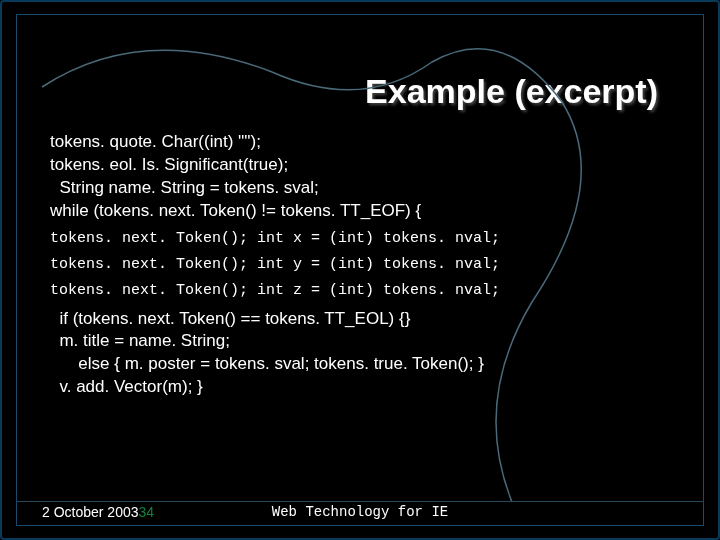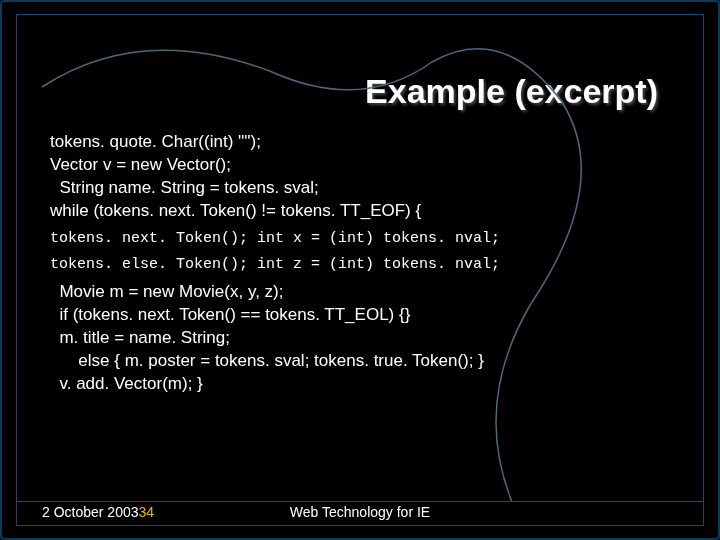--- a/index.html
+++ b/index.html
@@ -49,22 +49,23 @@
     right: 40px;
     display: flex;
     justify-content: flex-start;
     font-size: 14px;
     color: #fff;
   }
   .footer-center {
     position: absolute;
     left: 50%;
     transform: translateX(-50%);
+    font-family: Liberation Mono, monospace;
   }
-  .page-num { color: #eab308; }
+  .page-num { color: #15803d; }
   .curve {
     position: absolute;
     top: 0; left: 0;
     width: 720px; height: 540px;
     pointer-events: none;
   }
   .hr-line {
     position: absolute;
     left: 15px; right: 15px;
     bottom: 36px;
@@ -79,26 +80,26 @@
   <div class="inner-frame"></div>
 
   <svg class="curve" viewBox="0 0 720 540" preserveAspectRatio="none">
     <path d="M 40 85 Q 140 20 270 70 Q 360 110 430 60 Q 500 20 560 100 Q 610 180 530 300 Q 470 400 510 500" stroke="#4a6a7a" stroke-width="1.5" fill="none"></path>
   </svg>
 
   <h1 class="title">Example (excerpt)</h1>
 
   <div class="code-block">
     <div class="code-line">tokens. quote. Char((int) '"');</div>
-    <div class="code-line">Vector v = new Vector();</div>
+    <div class="code-line">tokens. eol. Is. Significant(true);</div>
     <div class="code-line">  String name. String = tokens. sval;</div>
     <div class="code-line">while (tokens. next. Token() != tokens. TT_EOF) {</div>
     <div class="code-line small">tokens. next. Token(); int x = (int) tokens. nval;</div>
-    <div class="code-line small">tokens. else. Token(); int z = (int) tokens. nval;</div>
-    <div class="code-line">  Movie m = new Movie(x, y, z);</div>
+    <div class="code-line small">tokens. next. Token(); int y = (int) tokens. nval;</div>
+    <div class="code-line small">tokens. next. Token(); int z = (int) tokens. nval;</div>
     <div class="code-line">  if (tokens. next. Token() == tokens. TT_EOL) {}</div>
     <div class="code-line">  m. title = name. String;</div>
     <div class="code-line">      else { m. poster = tokens. sval; tokens. true. Token(); }</div>
     <div class="code-line">  v. add. Vector(m); }</div>
   </div>
 
   <div class="hr-line"></div>
 
   <div class="footer">
     <span>2 October 2003</span>

